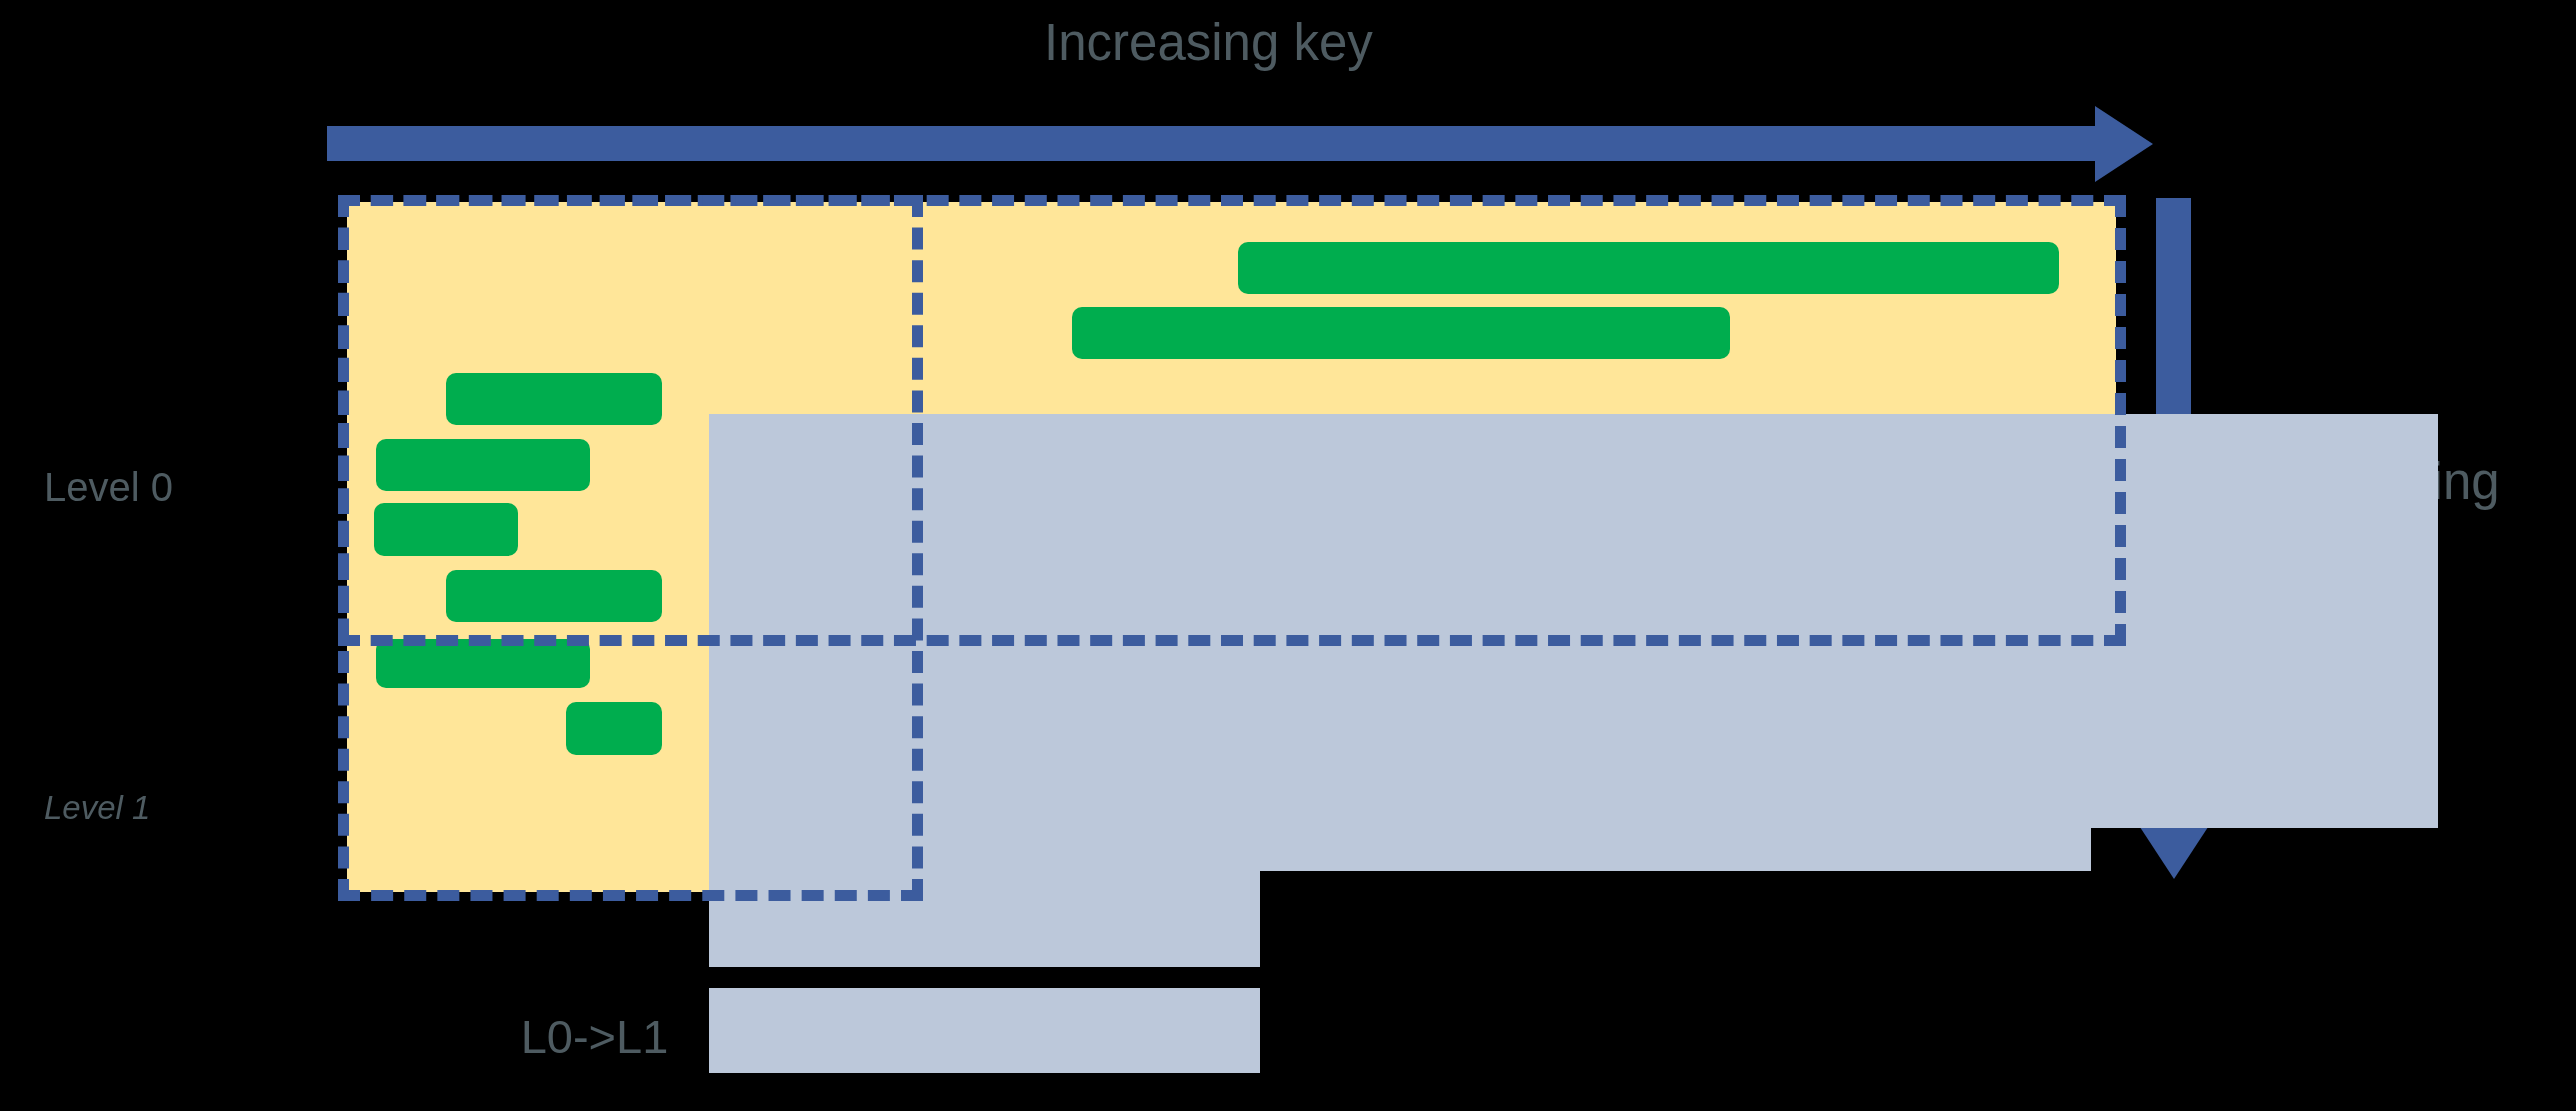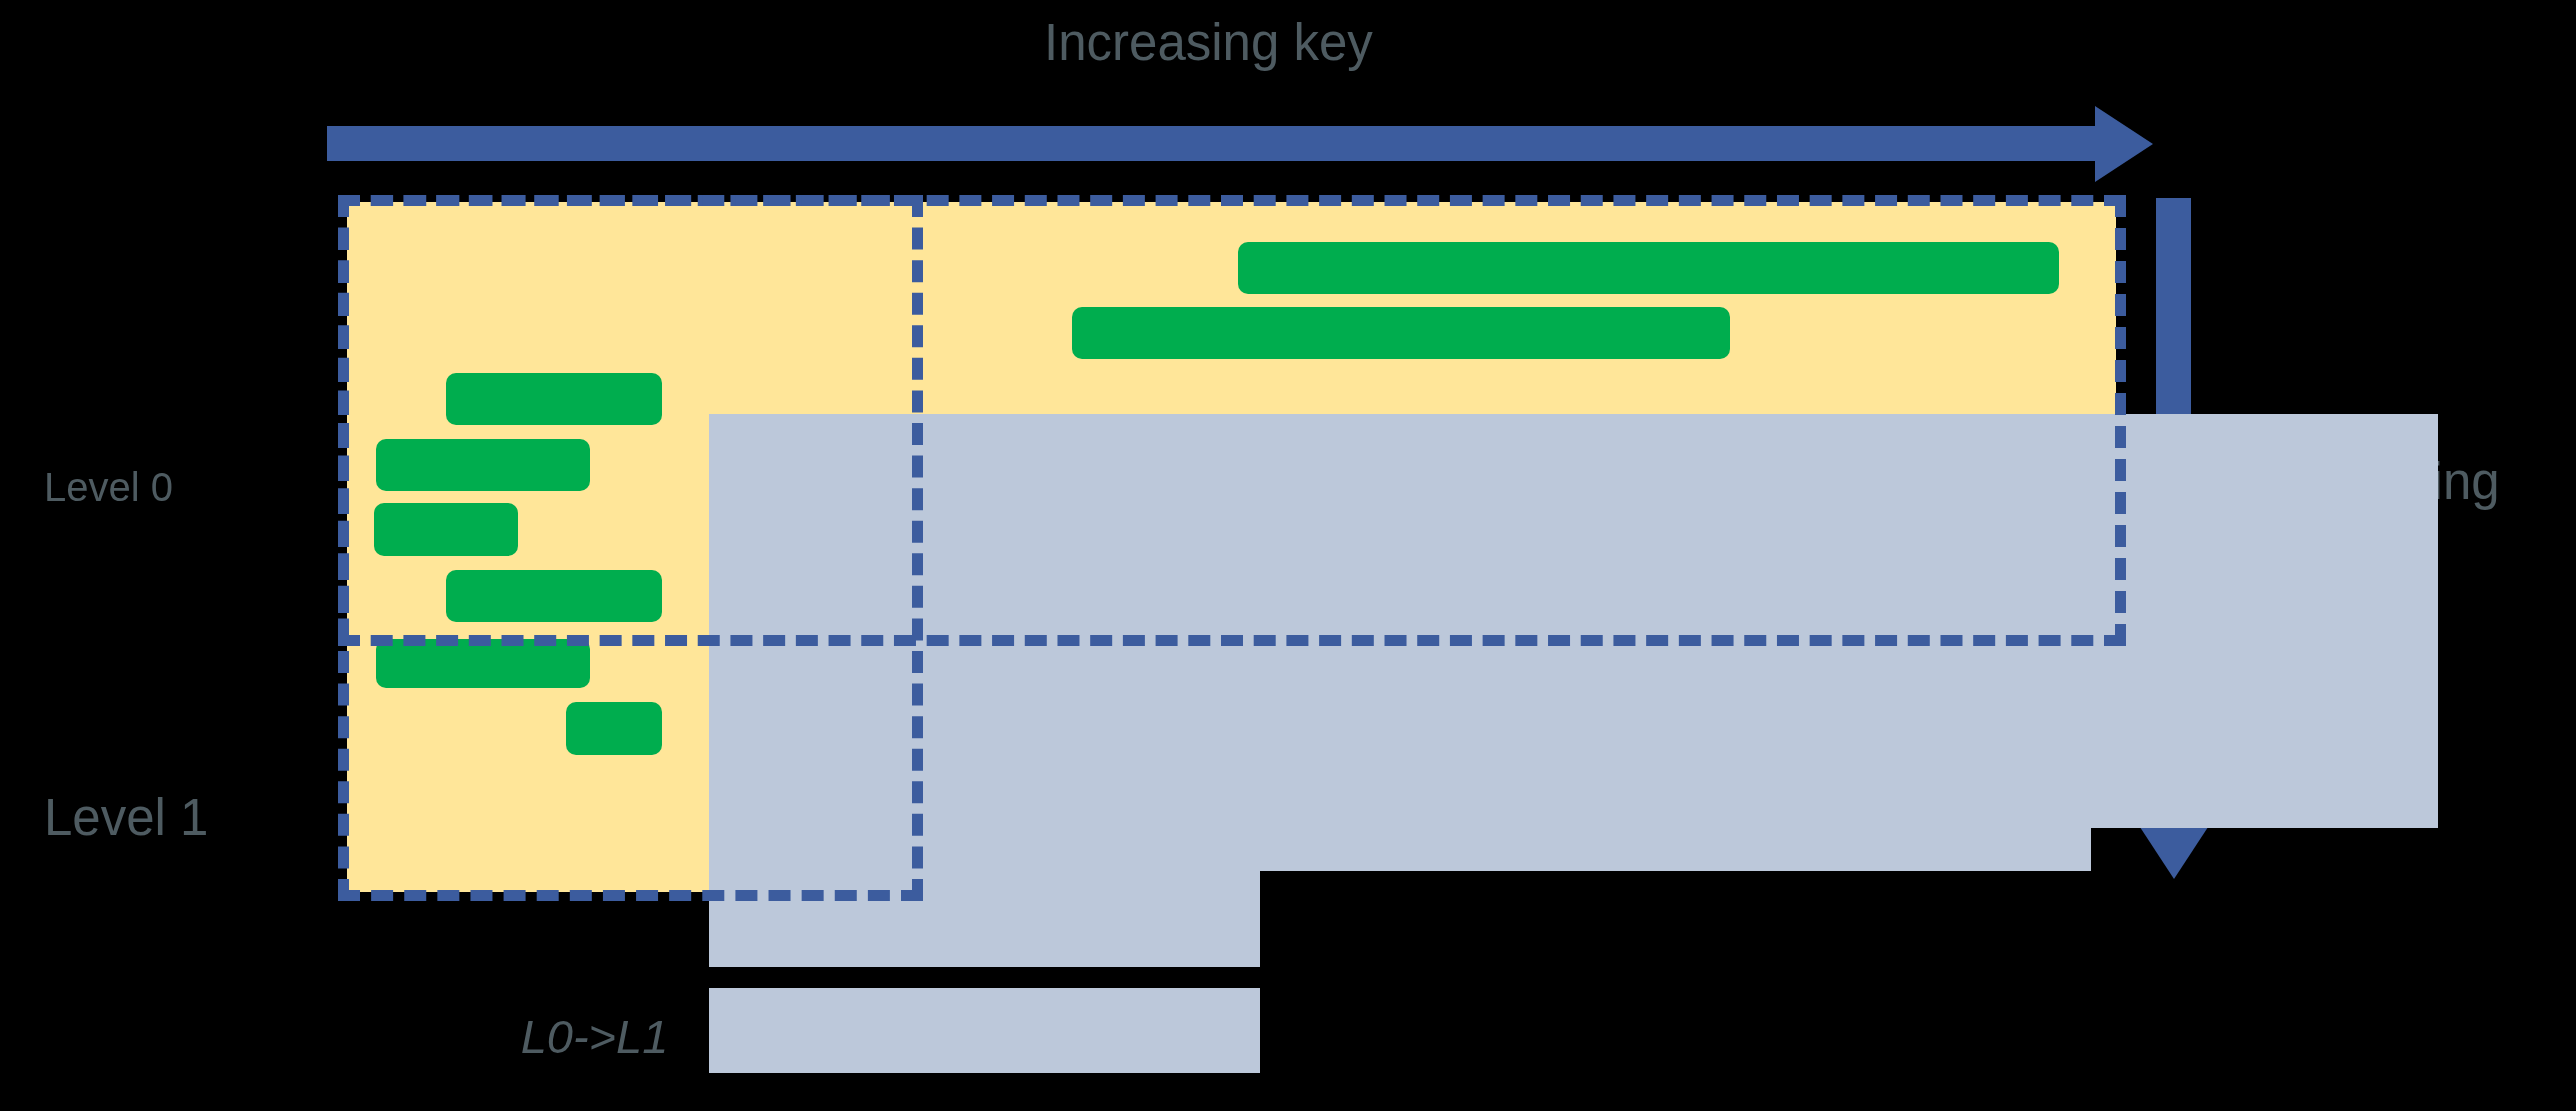--- a/index.html
+++ b/index.html
@@ -5,25 +5,25 @@
   html,body{margin:0;padding:0;background:#000;}
   body{width:2576px;height:1111px;position:relative;overflow:hidden;
        font-family:"Liberation Sans","DejaVu Sans",sans-serif;}
 
   .canvas{position:absolute;left:0;top:0;width:2576px;height:1111px;background:#000000;}
 
   
   .lbl{position:absolute;color:#4E5B61;font-weight:400;white-space:pre;line-height:1.15;text-align:right;}
   .lbl-increasing-key{left:1044px;top:14px;font-size:51px;}
   .lbl-level0{left:44px;top:464px;font-size:40px;}
-  .lbl-level1{left:44px;top:789px;font-size:51px;}
+  .lbl-level1{left:44px;top:789px;font-size:33px;font-style:italic;}
   .lbl-increasing-age{left:2219px;top:453px;font-size:51px;text-align:center;width:326px;}
   .lbl-l0l0{left:1755px;top:421px;font-size:47px;text-align:center;width:326px;}
   .lbl-l0l1{left:439px;top:902px;font-size:47px;text-align:center;width:311px;}
-  .lbl-2{display:block;font-style:italic;}
+  .lbl-2{display:block;}
 
   
   .arrow-right-shaft{position:absolute;left:327px;top:126px;width:1783px;height:35px;background:#3C5C9E;}
   .arrow-right-head{position:absolute;left:2095px;top:106px;width:0;height:0;
       border-top:38px solid transparent;border-bottom:38px solid transparent;
       border-left:58px solid #3C5C9E;}
 
   
   .arrow-down-shaft{position:absolute;left:2156px;top:198px;width:35px;height:630px;background:#3C5C9E;}
   .arrow-down-head{position:absolute;left:2136px;top:821px;width:0;height:0;

